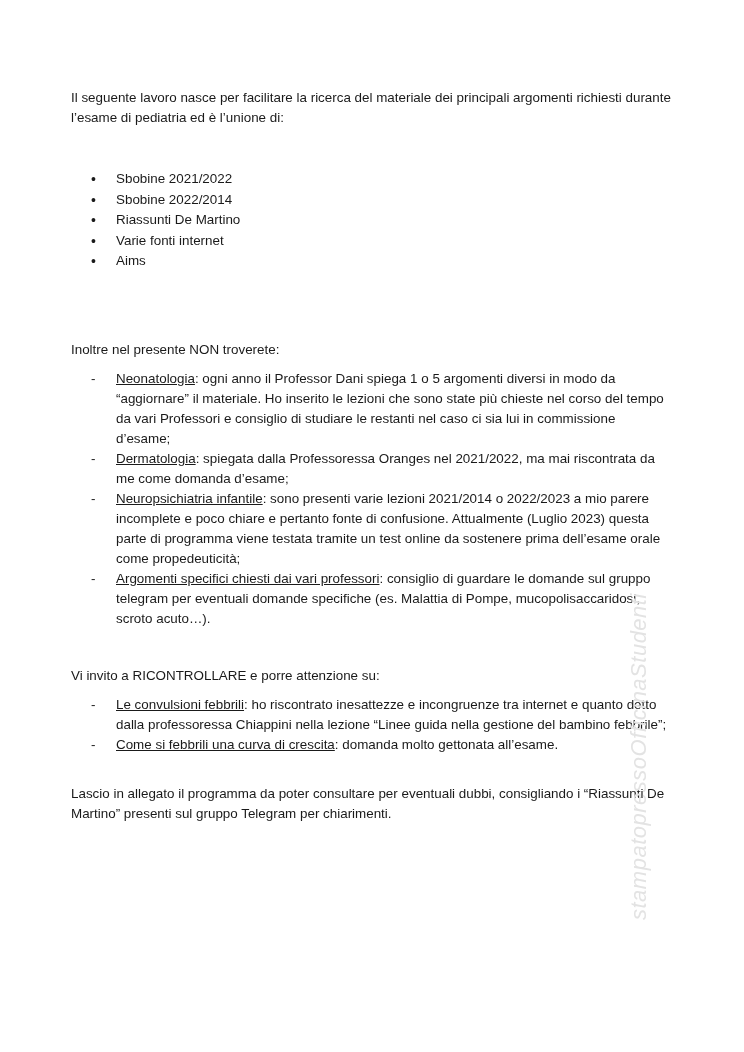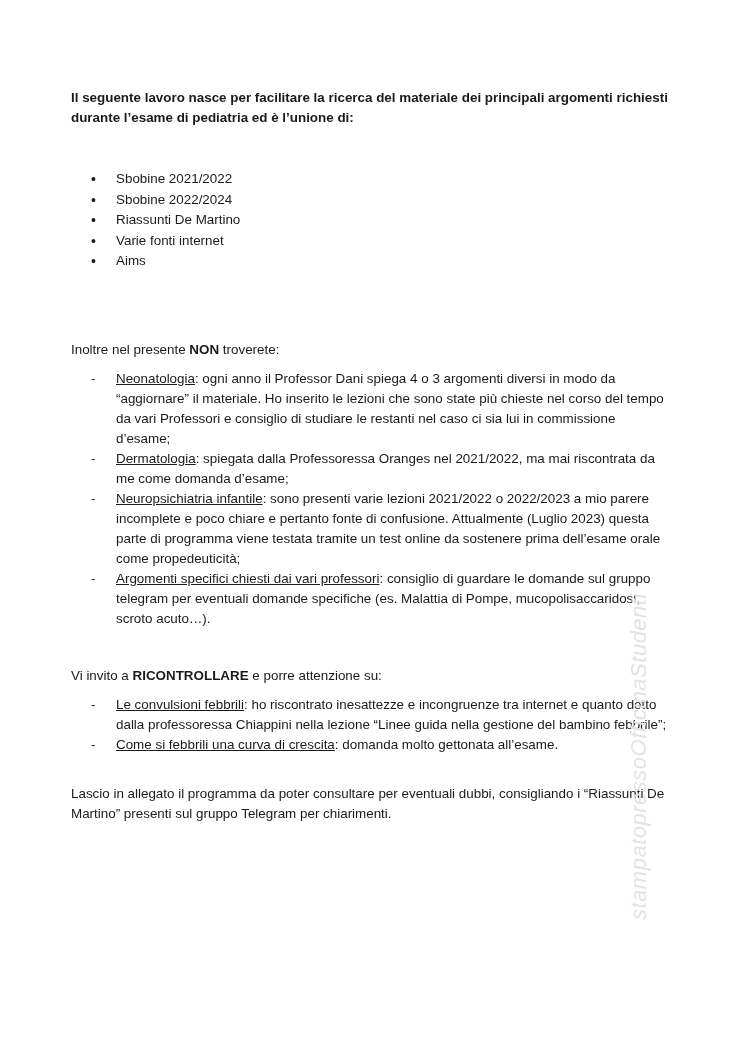--- a/index.html
+++ b/index.html
@@ -7,46 +7,46 @@
          font-family:"Liberation Sans", sans-serif; color:#1a1a1a; font-size:13.4px; }
   .page { position:absolute; left:0; top:0; width:744px; height:1052px; }
   .p { position:absolute; left:71px; width:600px; line-height:20px; margin:0; }
   ul.bul { position:absolute; left:71px; margin:0; padding:0; list-style:none; }
   ul.bul li { position:relative; padding-left:45px; line-height:20.5px; }
   ul.bul li::before { content:"•"; position:absolute; left:20px; top:0; font-size:14px; }
   ul.dash { position:absolute; left:71px; width:600px; margin:0; padding:0; list-style:none; }
   ul.dash li { position:relative; padding-left:45px; line-height:20px; }
   ul.dash li .dash-mark { position:absolute; left:20px; top:0; }
   .u { text-decoration:underline;margin-top:24px; }
-  b { font-weight:bold; }
+  b { font-weight:normal; }
   .watermark { position:absolute; left:626px; top:920px; transform-origin:0 0; transform:rotate(-90deg);
                font-style:italic; font-size:22px; color:#e3e3e3; white-space:nowrap; letter-spacing:0.5px; }
 </style>
 </head>
 <body>
 
 <div class="page">
 
-  <p class="p" style="top:88px;font-weight:bold;">Il seguente lavoro nasce per facilitare la ricerca del materiale dei principali argomenti richiesti durante l’esame di pediatria ed è l’unione di:</p>
+  <p class="p" style="top:88px;">Il seguente lavoro nasce per facilitare la ricerca del materiale dei principali argomenti richiesti durante l’esame di pediatria ed è l’unione di:</p>
 
   <ul class="bul" style="top:137px;margin-top:32px;">
     <li>Sbobine 2021/2022</li>
-    <li>Sbobine 2022/2024</li>
+    <li>Sbobine 2022/2014</li>
     <li>Riassunti De Martino</li>
     <li>Varie fonti internet</li>
     <li>Aims</li>
   </ul>
 
 
   <p class="p" style="top:340px;"><span>Inoltre nel presente </span><b>NON</b><span> troverete:</span></p>
 
   <ul class="dash" style="top:369px;">
-    <li><span class="dash-mark">-</span><span class="u">Neonatologia</span><span>: ogni anno il Professor Dani spiega 4 o 3 argomenti diversi in modo da “aggiornare” il materiale. Ho inserito le lezioni che sono state più chieste nel corso del tempo da vari Professori e consiglio di studiare le restanti nel caso ci sia lui in commissione d’esame;</span></li>
+    <li><span class="dash-mark">-</span><span class="u">Neonatologia</span><span>: ogni anno il Professor Dani spiega 1 o 5 argomenti diversi in modo da “aggiornare” il materiale. Ho inserito le lezioni che sono state più chieste nel corso del tempo da vari Professori e consiglio di studiare le restanti nel caso ci sia lui in commissione d’esame;</span></li>
     <li><span class="dash-mark">-</span><span class="u">Dermatologia</span><span>: spiegata dalla Professoressa Oranges nel 2021/2022, ma mai riscontrata da me come domanda d’esame;</span></li>
-    <li><span class="dash-mark">-</span><span class="u">Neuropsichiatria infantile</span><span>: sono presenti varie lezioni 2021/2022 o 2022/2023 a mio parere incomplete e poco chiare e pertanto fonte di confusione. Attualmente (Luglio 2023) questa parte di programma viene testata tramite un test online da sostenere prima dell’esame orale come propedeuticità;</span></li>
+    <li><span class="dash-mark">-</span><span class="u">Neuropsichiatria infantile</span><span>: sono presenti varie lezioni 2021/2014 o 2022/2023 a mio parere incomplete e poco chiare e pertanto fonte di confusione. Attualmente (Luglio 2023) questa parte di programma viene testata tramite un test online da sostenere prima dell’esame orale come propedeuticità;</span></li>
     <li><span class="dash-mark">-</span><span class="u">Argomenti specifici chiesti dai vari professori</span><span>: consiglio di guardare le domande sul gruppo telegram per eventuali domande specifiche (es. Malattia di Pompe, mucopolisaccaridosi, scroto acuto…).</span></li>
   </ul>
 
   <p class="p" style="top:666px;"><span>Vi invito a </span><b>RICONTROLLARE</b><span> e porre attenzione su:</span></p>
 
   <ul class="dash" style="top:695px;">
     <li><span class="dash-mark">-</span><span class="u">Le convulsioni febbrili</span><span>: ho riscontrato inesattezze e incongruenze tra internet e quanto detto dalla professoressa Chiappini nella lezione “Linee guida nella gestione del bambino febbrile”;</span></li>
     <li><span class="dash-mark">-</span><span class="u">Come si febbrili una curva di crescita</span><span>: domanda molto gettonata all’esame.</span></li>
   </ul>
 

